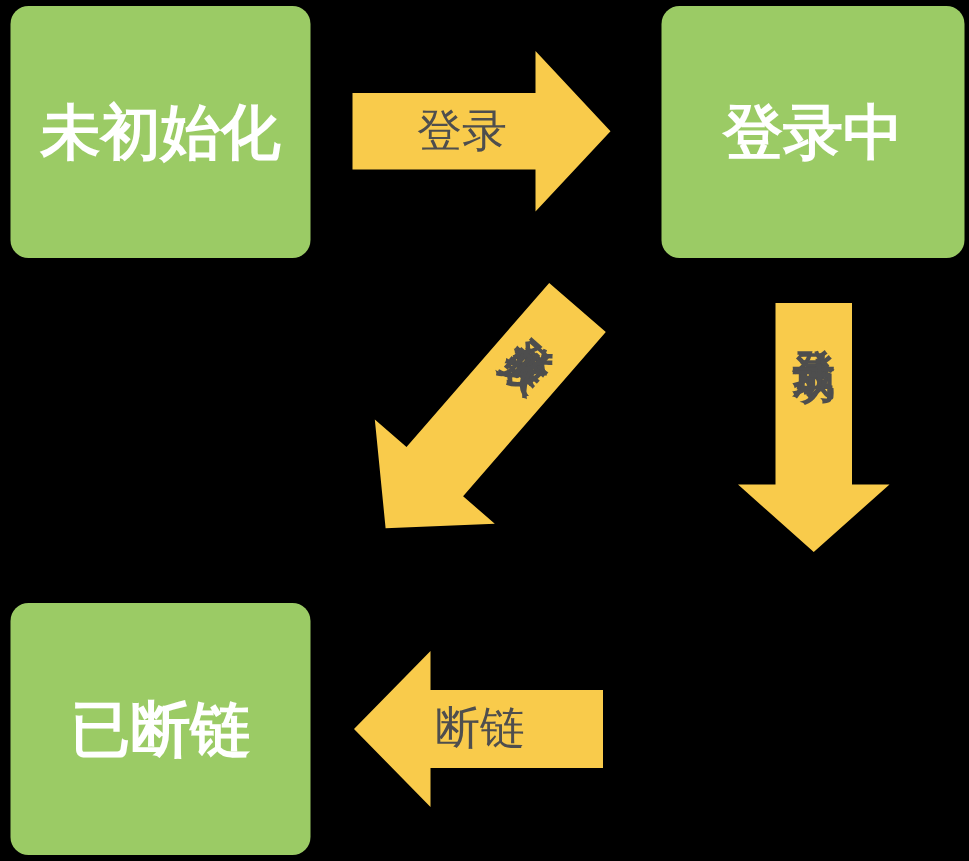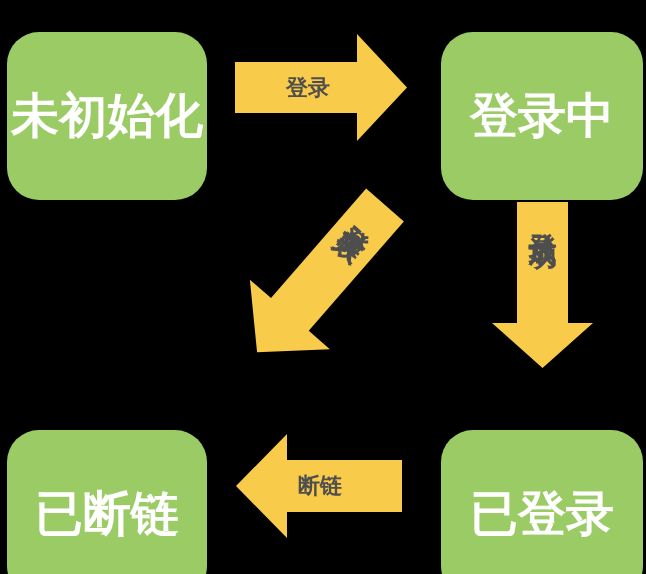--- a/index.html
+++ b/index.html
@@ -22,39 +22,38 @@
     overflow: hidden;
   }
   .arrows { position: absolute; left: 0; top: 0; }
   .arrows polygon { fill: var(--arrow-fill); }
 
   .node {
     position: absolute;
     width: 200px;
     height: 168px;
     background: var(--node-fill);
-    border-radius: 32px;
+    border-radius: 12px;
     display: flex;
     align-items: center;
     justify-content: center;
-    font-size: 48px;
+    font-size: 40px;
     font-weight: bold;
     color: var(--node-text);
     white-space: nowrap;
-    margin-top: 28px;
   }
   .node-tl { left: 7px;   top: 4px; }
   .node-tr { left: 441px; top: 4px;   width: 202px; }
   .node-bl { left: 7px;   top: 402px; }
   .node-br { left: 441px; top: 402px; width: 202px; }
 
   .arrow-label {
     position: absolute;
-    font-size: 22px;
-    font-weight: bold;
+    font-size: 30px;
+    font-weight: normal;
     color: var(--arrow-text);
     text-align: center;
     white-space: nowrap;
   }
   .label-login      { left: 240px; top: 62px;  width: 136px; line-height: 51px; }
   .label-disconnect { left: 252px; top: 460px; width: 136px; line-height: 52px; }
 
   .vlabel {
     position: absolute;
     writing-mode: vertical-rl;
@@ -93,22 +92,19 @@
 
   <div class="node node-tl">
     <span>未初始化</span>
   </div>
   <div class="node node-bl">
     <span>已断链</span>
   </div>
   <div class="node node-tr">
     <span>登录中</span>
   </div>
-  <div class="node node-br">
-    <span>已登录</span>
-  </div>
 
   <div class="arrow-label label-login">登录</div>
   <div class="vlabel vlabel-success">登录成功</div>
   <div class="vlabel vlabel-fail">登录失败</div>
   <div class="arrow-label label-disconnect">断链</div>
 
 </div>
 
 </body></html>

